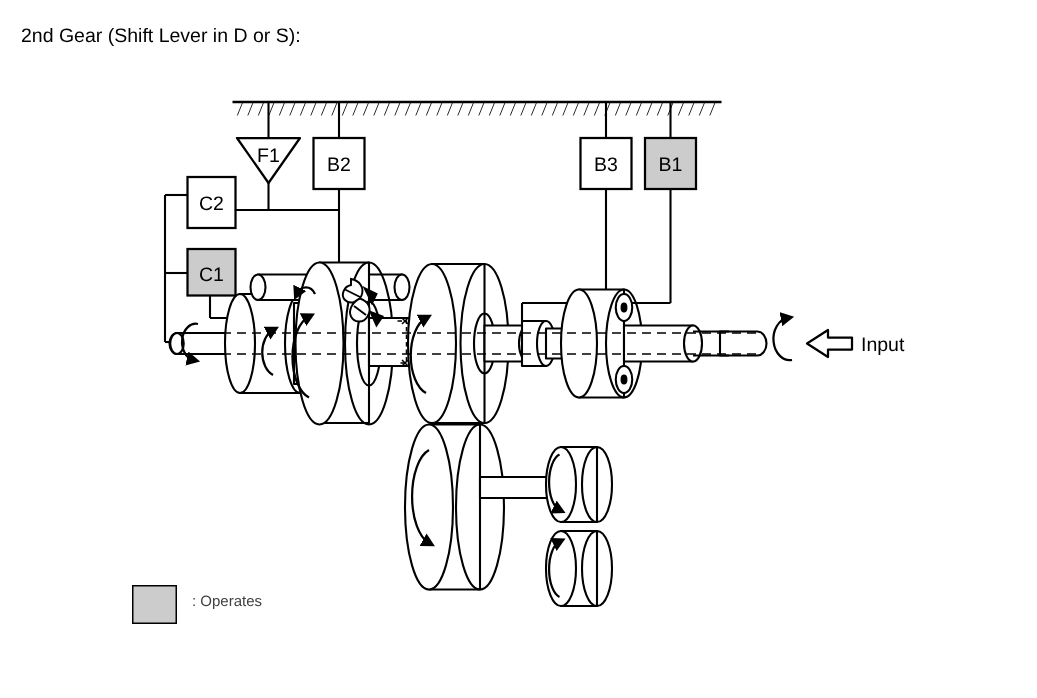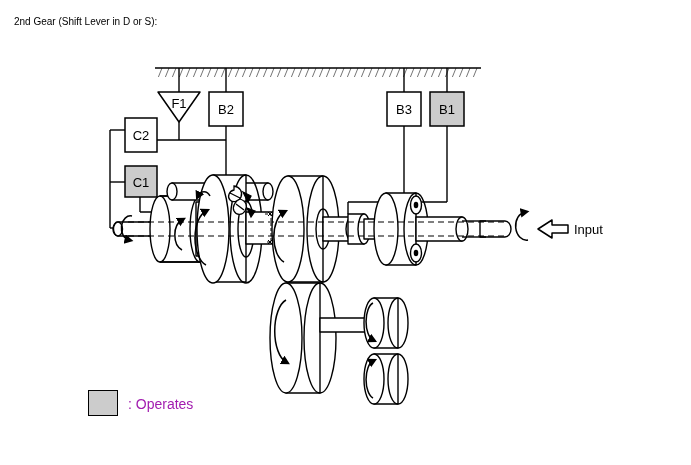--- a/index.html
+++ b/index.html
@@ -11,40 +11,40 @@
     width: 691px;
     height: 465px;
     position: relative;
     font-family: "Liberation Sans", sans-serif;
     overflow: hidden;
   }
   #page-title {
     position: absolute;
     left: 14px;
     top: 16px;
-    font-size: 10px;
+    font-size: 13px;
     color: #000;
     white-space: nowrap;
   }
   #diagram {
     position: absolute;
     left: 0;
     top: 0;
   }
   .lbl {
     font-family: "Liberation Sans", sans-serif;
     font-size: 13px;
     fill: #000;
   }
   .legend-text {
     position: absolute;
     left: 128px;
     top: 396px;
-    font-size: 14px;
-    color: #a21caf;
+    font-size: 10px;
+    color: #404040;
     white-space: nowrap;
   }
   .legend-swatch {
     position: absolute;
     left: 88px;
     top: 390px;
     width: 30px;
     height: 26px;
     border: 1.5px solid #000;
     box-sizing: border-box;

